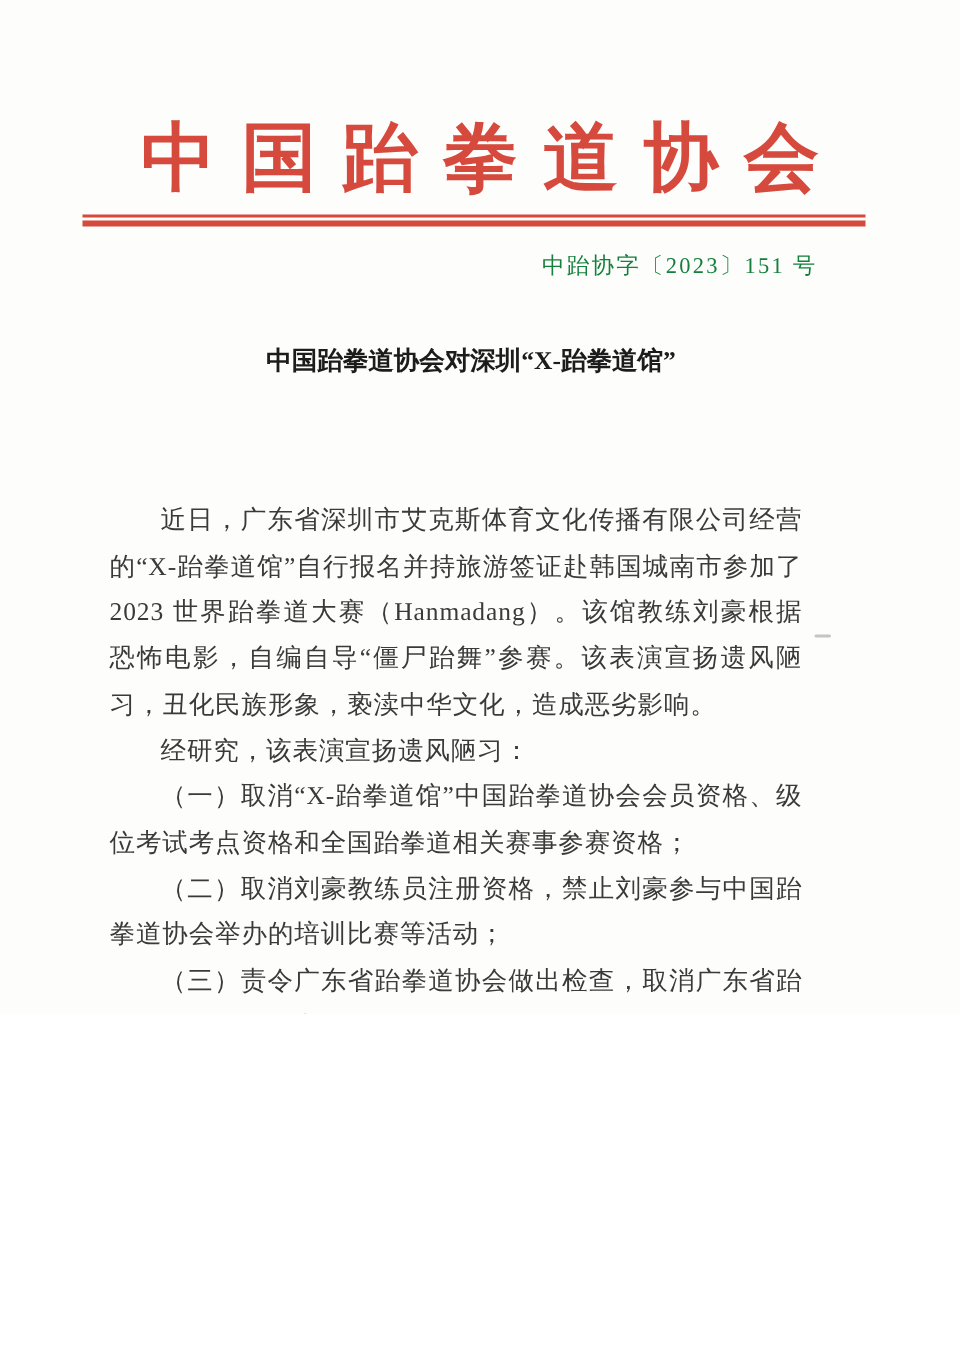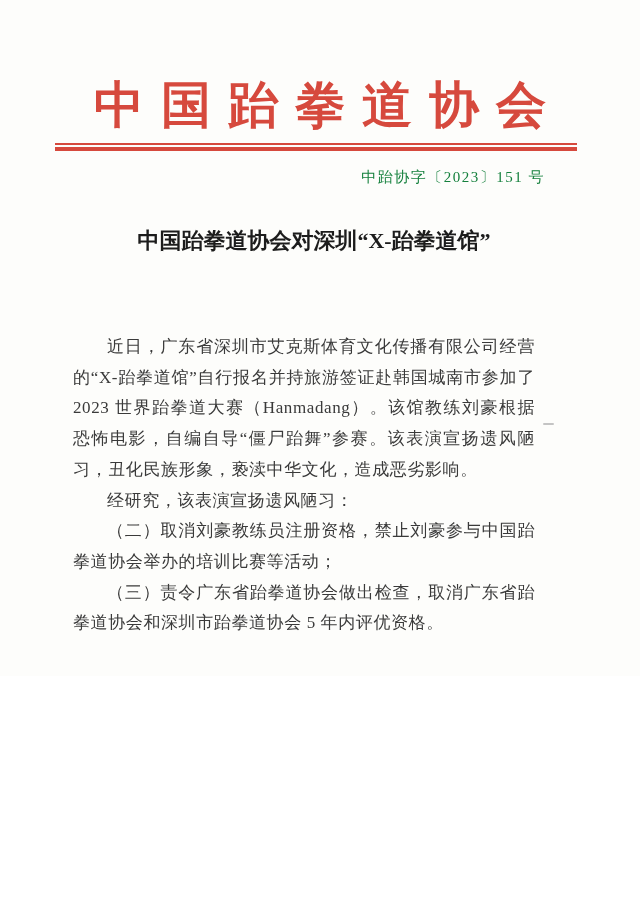--- a/index.html
+++ b/index.html
@@ -48,21 +48,21 @@
     letter-spacing: 1.5px;
     color: #15803d;
     white-space: nowrap;
   }
   .doc-title {
     position: absolute;
     top: 223px;
     left: 0;
     width: 628px;
     text-align: center;
-    font-size: 22px;
+    font-size: 17px;
     line-height: 35px;
     font-weight: 700;
     color: #1c1c1c;
   }
   .doc-title .title-line { display: block; }
 
   .document-body {
     position: absolute;
     top: 316px;
     left: 73px;
@@ -111,20 +111,21 @@
 
   <div class="doc-number">中跆协字〔2023〕151 号</div>
 
   <div class="doc-title">
     <span class="title-line">中国跆拳道协会对深圳“X-跆拳道馆”</span>
   </div>
 
   <div class="document-body">
       <p>近日，广东省深圳市艾克斯体育文化传播有限公司经营的“X-跆拳道馆”自行报名并持旅游签证赴韩国城南市参加了 2023 世界跆拳道大赛（Hanmadang）。该馆教练刘豪根据恐怖电影，自编自导“僵尸跆舞”参赛。该表演宣扬遗风陋习，丑化民族形象，亵渎中华文化，造成恶劣影响。</p>
       <p>经研究，该表演宣扬遗风陋习：</p>
+      <p>（一）取消“X-跆拳道馆”中国跆拳道协会会员资格、级位考试考点资格和全国跆拳道相关赛事参赛资格；</p>
       <p>（二）取消刘豪教练员注册资格，禁止刘豪参与中国跆拳道协会举办的培训比赛等活动；</p>
       <p>（三）责令广东省跆拳道协会做出检查，取消广东省跆拳道协会和深圳市跆拳道协会 5 年内评优资格。</p>
     </div>
 
   <div class="scan-mark-right"></div>
   <div class="scan-mark-left"></div>
 
   <div class="rule footer-rule">
     <div class="line-thin"></div>
     <div class="line-gap"></div>

